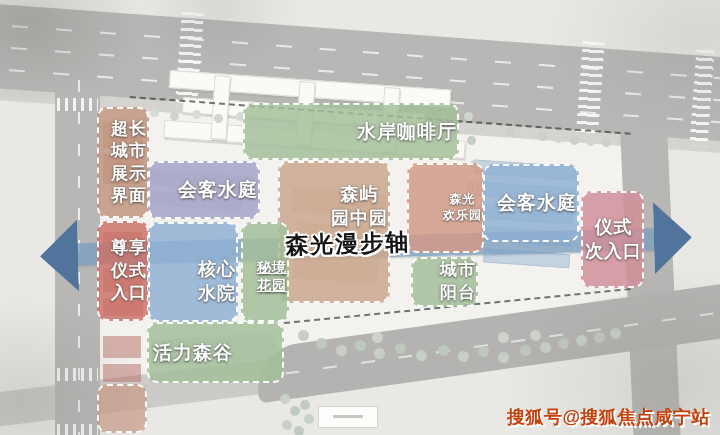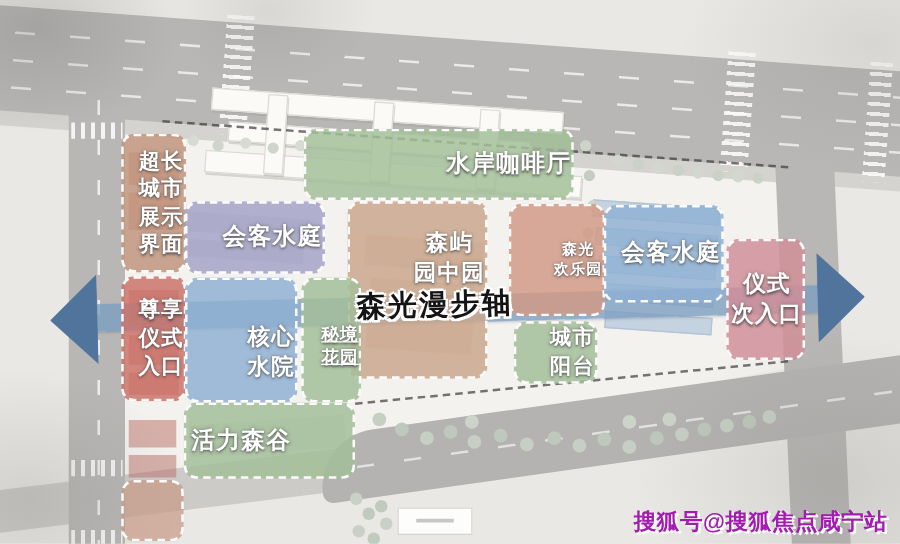--- a/index.html
+++ b/index.html
@@ -100,21 +100,21 @@
   .head{position:absolute;width:38px;height:72px;filter:drop-shadow(0 1px 1px rgba(40,60,80,.4));}
   .head.left{left:40px;top:212px;clip-path:polygon(100% 0,0 50%,100% 100%);}
   .head.right{left:654px;top:210px;clip-path:polygon(0 0,100% 50%,0 100%);}
   .axis-label{
     position:absolute;left:262px;top:228px;width:172px;text-align:center;
     font-size:23px;font-weight:900;color:#141414;letter-spacing:2px;
     text-shadow:-2px -1px 0 #fff,2px -1px 0 #fff,-2px 2px 0 #fff,2px 2px 0 #fff,0 -2px 0 #fff,0 2px 0 #fff;
   }
   
   .watermark{
-    right:10px;bottom:6px;z-index:80;font-size:18px;font-weight:bold;color:#a21caf;
+    right:10px;bottom:6px;z-index:80;font-size:18px;font-weight:bold;color:#c2410c;
     text-shadow:2px 2px 0 #ffffff,1px 1px 0 #ffffff;letter-spacing:0.5px;
   }
 </style>
 </head>
 <body>
 
 <div class="abs site"></div>
 <div class="abs slope"></div>
 
 <div class="abs road road-top">

